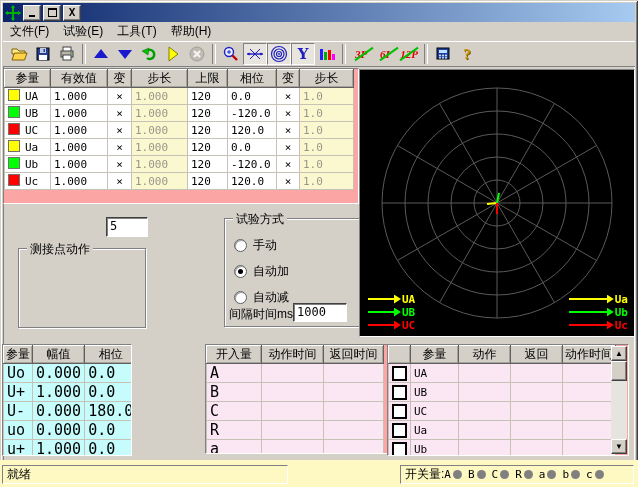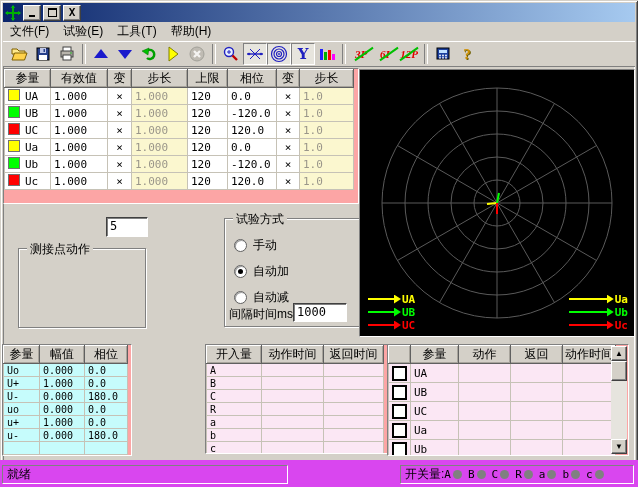--- a/index.html
+++ b/index.html
@@ -75,33 +75,33 @@
           border:1px solid;border-color:#808080 #fff #fff #808080;background:#000;box-sizing:border-box;}
   .legend{position:absolute;display:flex;flex-direction:column;gap:1px;}
   .legend-row{display:flex;align-items:center;height:12px;}
   .leg-line{height:2px;}
   .leg-head{width:7px;height:9px;clip-path:polygon(0 0,100% 50%,0 100%);}
   .leg-label{font-family:"DejaVu Sans Mono",monospace;font-size:11px;font-weight:bold;margin-left:1px;}
   
   .btable-wrap{position:absolute;overflow:hidden;}
   .cyan td{background:#c6fcfc;}
   .pink td{background:#fbe7f4;}
-  .smallrow td{height:12px;font-size:10px;}
+  .smallrow td{height:12px;font-size:15px;}
   .bigrow td{height:18px;font-size:11px;}
   .chk{display:inline-block;width:11px;height:11px;border:2px solid #000;background:#fff;
        vertical-align:middle;}
   .scrollbar{position:absolute;top:1px;right:1px;width:16px;bottom:1px;background:#e6e4de;}
   .sbtn{width:16px;height:15px;background:#d4d0c8;border:1px solid;
         border-color:#fff #404040 #404040 #fff;box-shadow:inset -1px -1px 0 #808080;
         display:flex;align-items:center;justify-content:center;font-size:8px;box-sizing:border-box;}
   .sthumb{width:16px;height:20px;background:#d4d0c8;border:1px solid;
         border-color:#fff #404040 #404040 #fff;box-shadow:inset -1px -1px 0 #808080;box-sizing:border-box;}
   .sbtn.bottom{position:absolute;bottom:0;}
   
-  .statusbar{position:absolute;left:0;bottom:0;width:638px;height:27px;background:#d946ef;}
+  .statusbar{position:absolute;left:0;bottom:0;width:638px;height:27px;background:#fef9c3;}
   .spanel{position:absolute;top:5px;height:19px;border:1px solid;border-color:#808080 #fff #fff #808080;
           display:flex;align-items:center;padding:0 4px;box-sizing:border-box;white-space:nowrap;
           font-size:12px;}
   .swdot{display:inline-block;width:9px;height:9px;border-radius:50%;background:#808080;
          margin:0 6px 0 2px;}
   .swletter{font-family:"DejaVu Sans Mono",monospace;font-size:11px;}
   svg{display:block;}
 </style>
 </head>
 <body>

